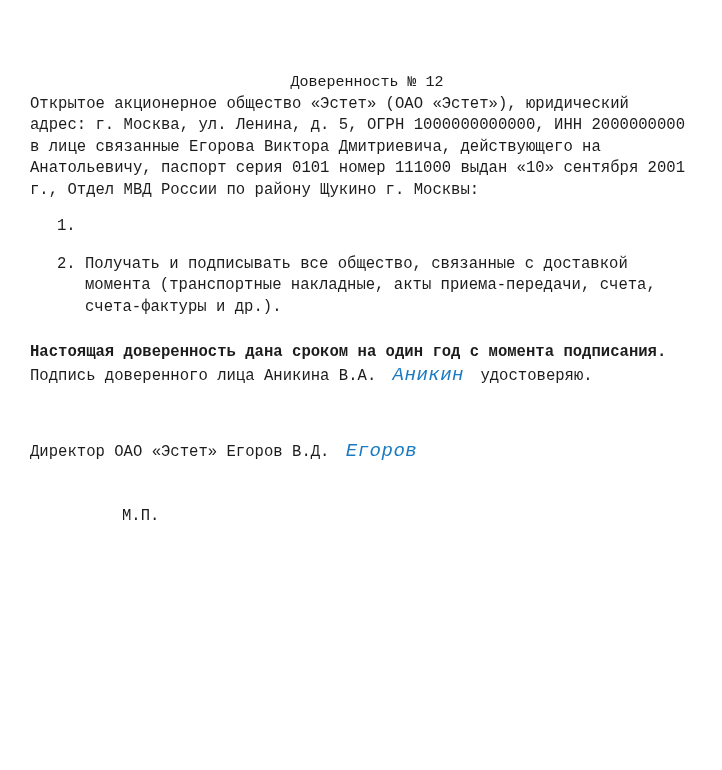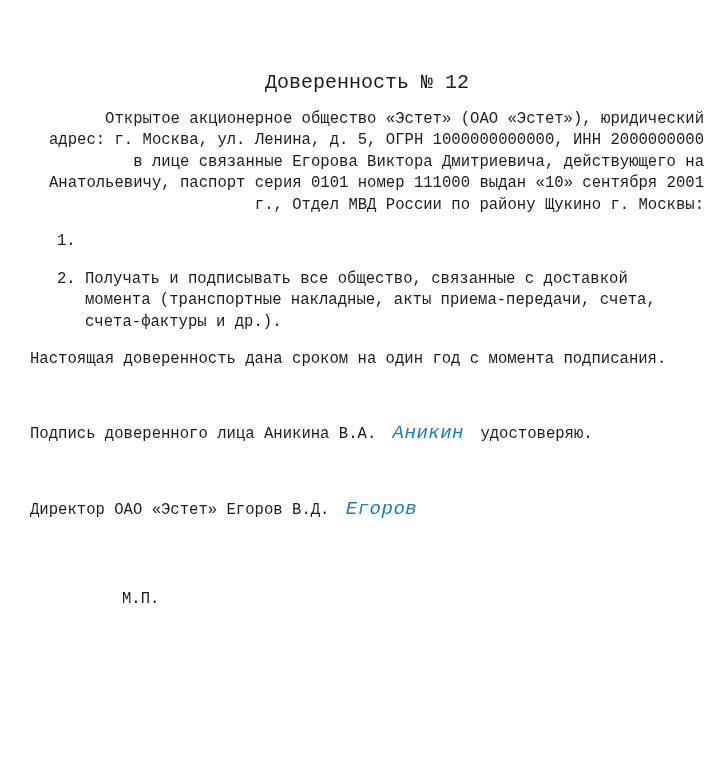--- a/index.html
+++ b/index.html
@@ -17,65 +17,64 @@
     font-family: "Liberation Mono", "DejaVu Sans Mono", monospace;
     font-size: 15.6px;
     line-height: 21.5px;
     color: #1c1c1c;
     overflow: hidden;
   }
   .doc-title {
     margin: 0;
     padding-top: 72px;
     text-align: center;
-    font-size: 20px;
+    font-size: 15px;
     font-weight: normal;
     line-height: 21.5px;
   }
   .meta-row {
     display: flex;
     justify-content: space-between;
     margin-top: 15px;
     padding-right: 2px;
   }
   .intro {
-    margin-top: 15px;
-    text-align: right;
   }
   .line {
     white-space: pre;
   }
   .list-item {
     display: flex;
     margin-left: 27px;
   }
   .list-item .num {
     flex: 0 0 28px;
   }
   .list-item.first { margin-top: 15px; }
   .list-item.second { margin-top: 16px; }
   .validity {
-    margin-top: 16px;
+    margin-top: 24px;
+    font-weight: bold;
   }
   .sig-line {
     line-height: 23px;
     white-space: nowrap;
   }
-  .sig-line.attorney { margin-top: 51px; }
+  .sig-line.attorney { }
   .sig-line.director { margin-top: 52px; }
   .signature {
     font-family: "Liberation Mono", "DejaVu Sans Mono", monospace;
     font-style: italic;
     font-size: 19px;
     letter-spacing: 0.5px;
     color: var(--sig-color, #1b7ac2);
     margin: 0 7px;
   }
   .seal {
-    margin-top: 67px;
+    margin-top: 42px;
     padding-left: 92px;
   }
 </style>
 </head>
 <body>
 
 <div class="page">
 
   <h1 class="doc-title">Доверенность № 12</h1>
 

